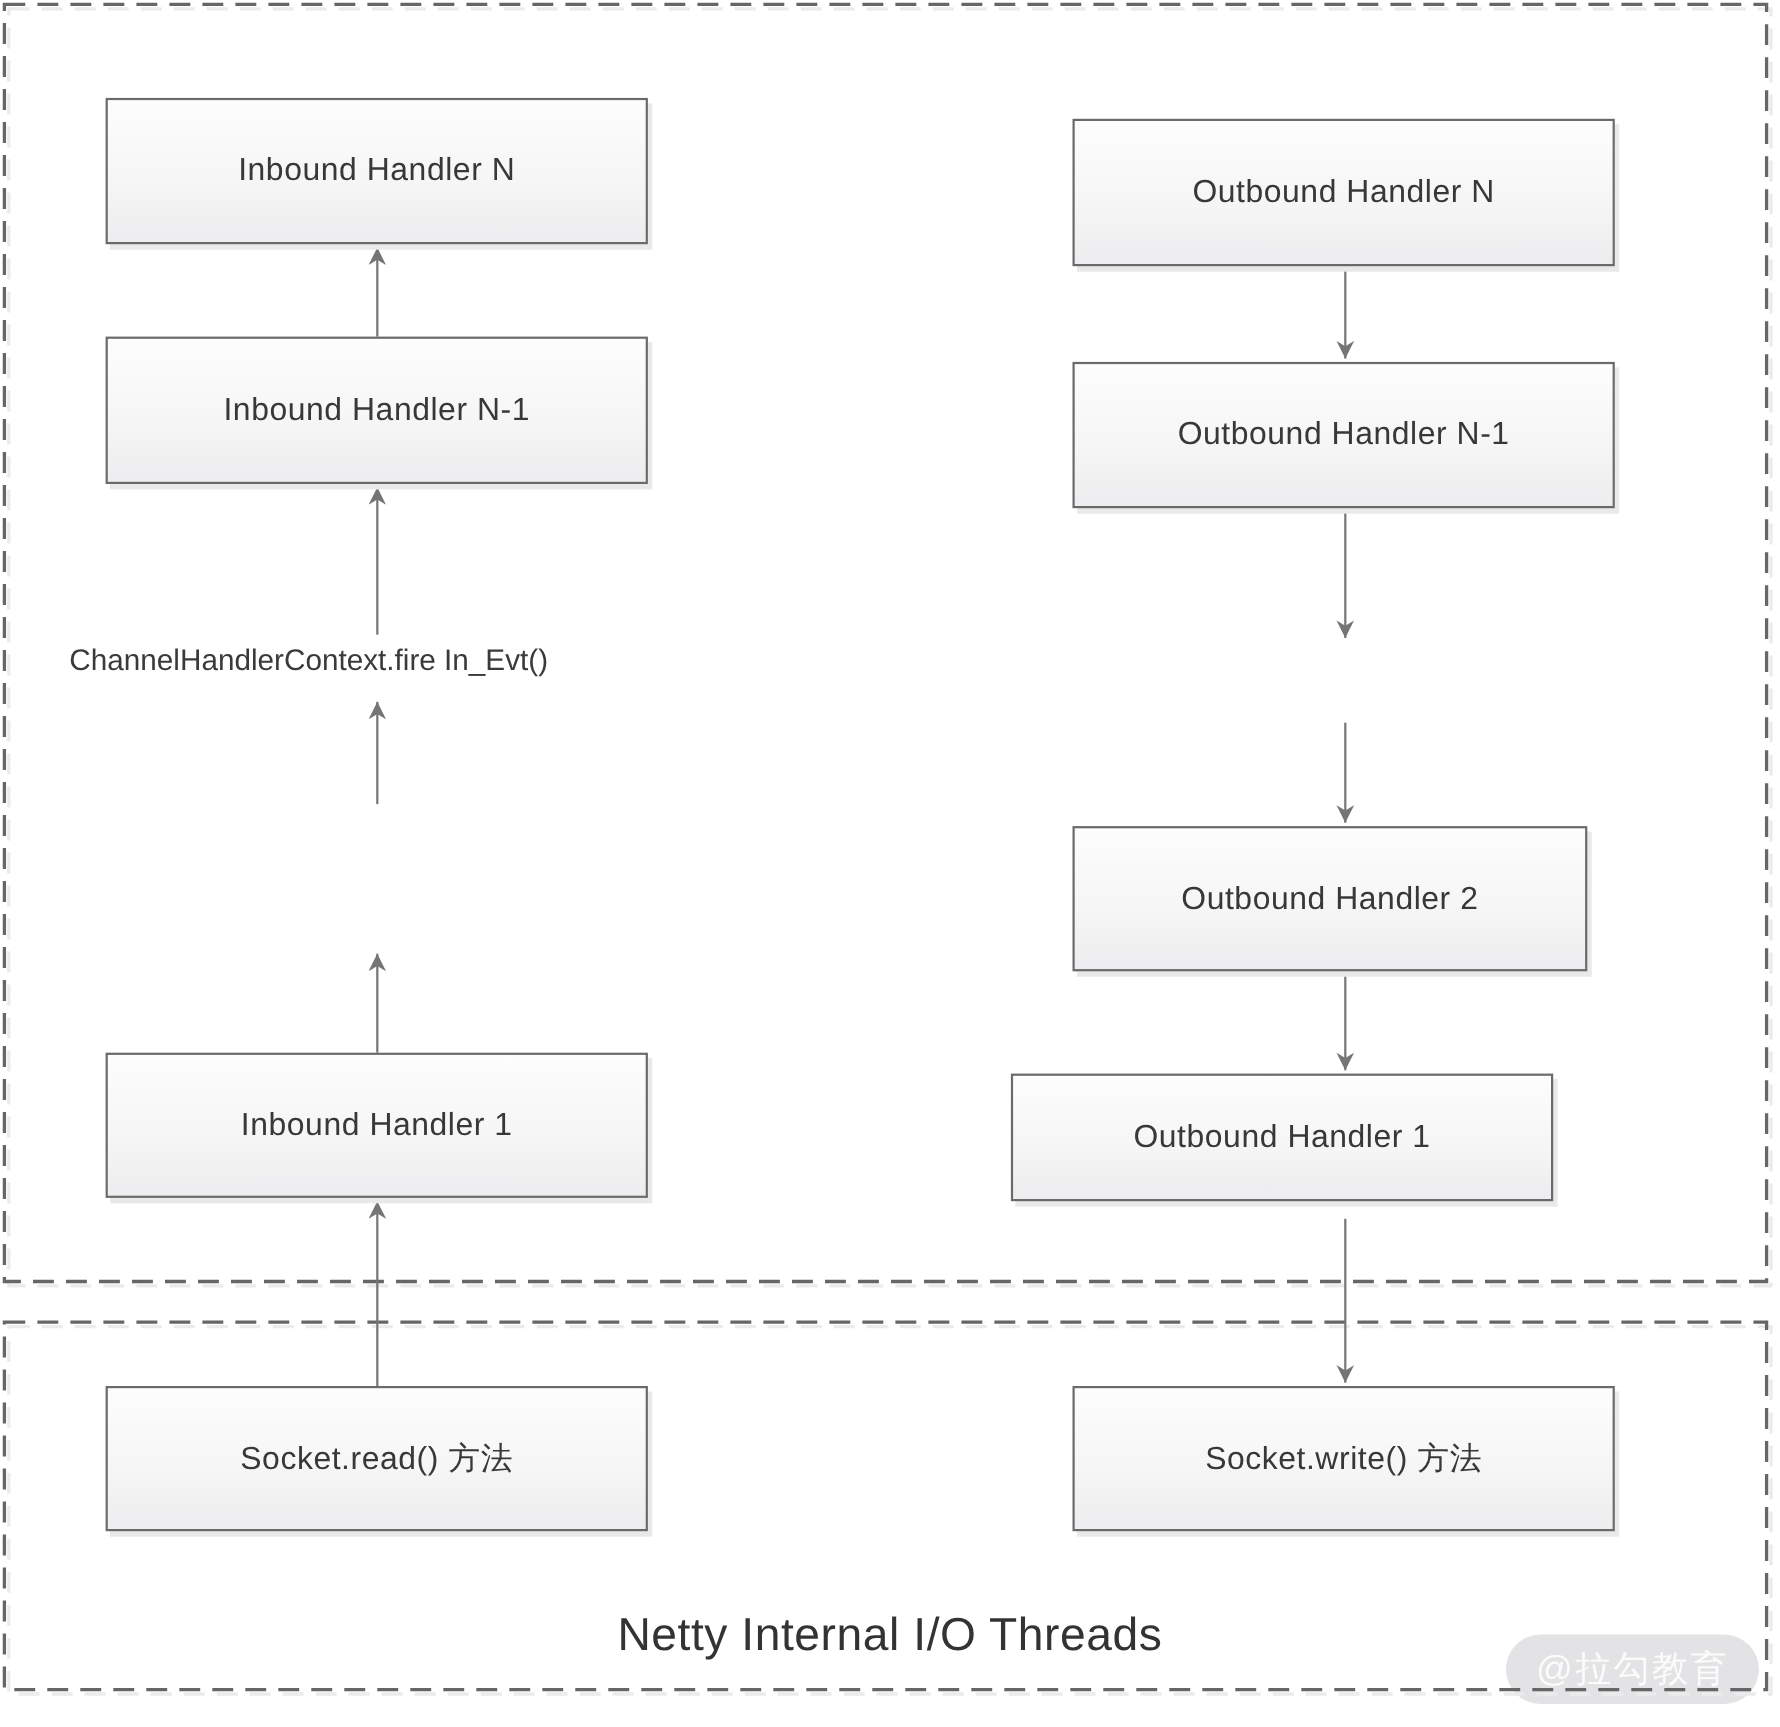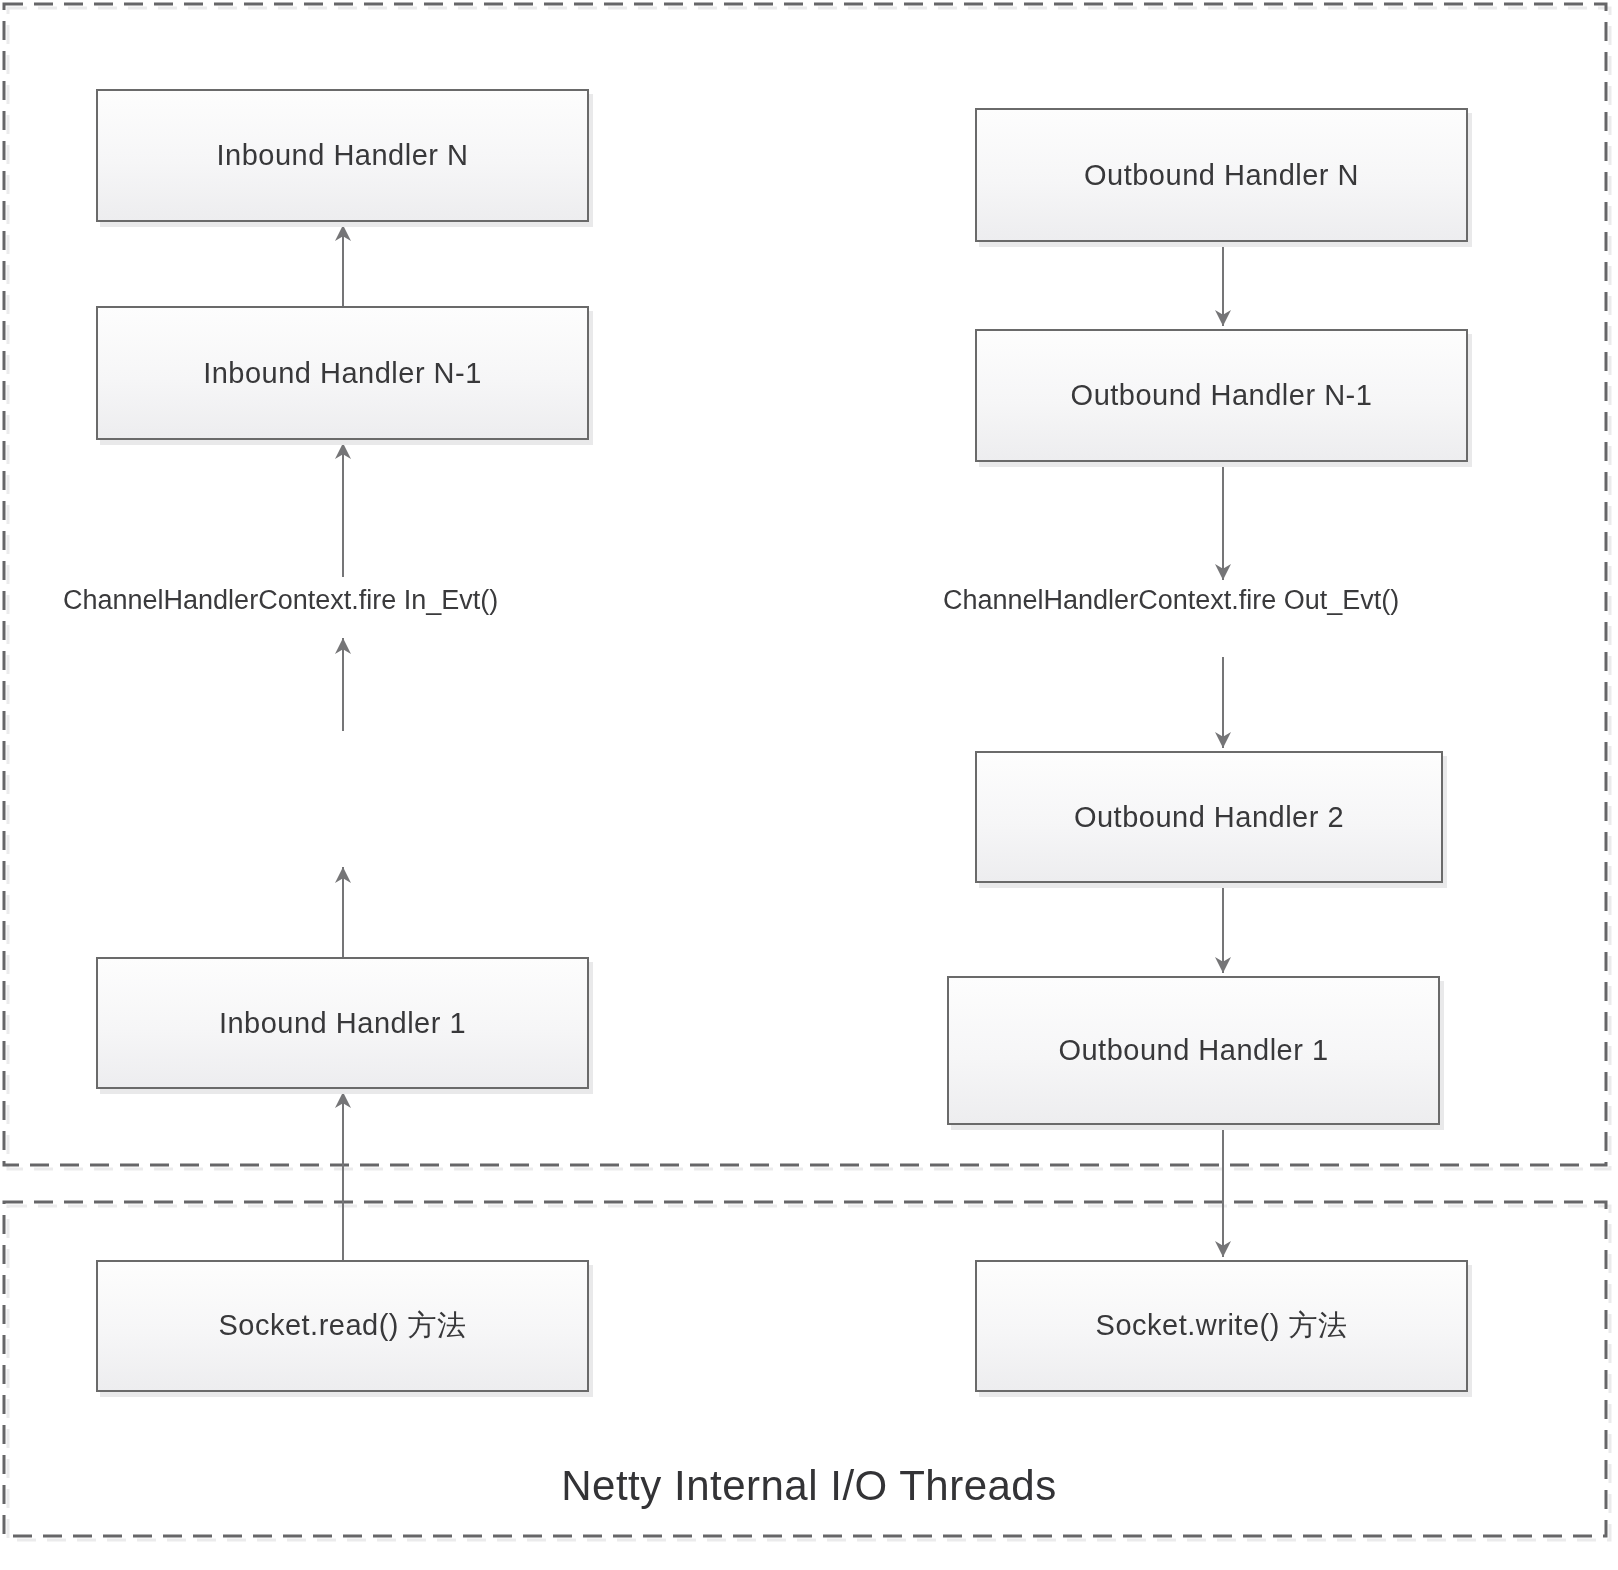--- a/index.html
+++ b/index.html
@@ -72,20 +72,23 @@
     color: #fbfbfb;
     font-size: 33px;
     letter-spacing: 2px;
   }
 </style>
 </head>
 <body>
 
 <div id="canvas">
 
+  <div class="watermark">
+    <span>@拉勾教育</span>
+  </div>
 
   <svg id="connector-layer" width="1618" height="1570" viewBox="0 0 1618 1570">
     <defs>
       <marker id="ah" viewBox="0 0 10 10" refX="10" refY="5" markerWidth="8" markerHeight="8" orient="auto-start-reverse">
         <path d="M0,0 L10,5 L0,10 L3,5 Z" fill="#757577"></path>
       </marker>
     </defs>
 
     <rect x="8" y="8" width="1602" height="1161" fill="none" stroke="#ebebec" stroke-width="3" stroke-dasharray="19 11"></rect>
     <rect x="8" y="1206" width="1602" height="334" fill="none" stroke="#ebebec" stroke-width="3" stroke-dasharray="19 11"></rect>
@@ -119,25 +122,24 @@
   <div class="box" style="left:975px;top:108px;width:493px;height:134px">
     <span>Outbound Handler N</span>
   </div>
 
   <div class="box" style="left:96px;top:1260px;width:493px;height:132px">
     <span>Socket.read() 方法</span>
   </div>
   <div class="box" style="left:975px;top:329px;width:493px;height:133px">
     <span>Outbound Handler N-1</span>
   </div>
-  <div class="fire-label" style="left:943px;top:576px;width:560px">ChannelHandlerContext.fire Out_Evt()</div>
   <div class="box" style="left:975px;top:751px;width:468px;height:132px">
     <span>Outbound Handler 2</span>
   </div>
-  <div class="box" style="left:947px;top:976px;width:493px;height:149px">
+  <div class="box" style="left:919px;top:976px;width:493px;height:116px">
     <span>Outbound Handler 1</span>
   </div>
   <div class="box" style="left:975px;top:1260px;width:493px;height:132px">
     <span>Socket.write() 方法</span>
   </div>
 
   <div class="footer-title">Netty Internal I/O Threads</div>
 
 </div>
 

